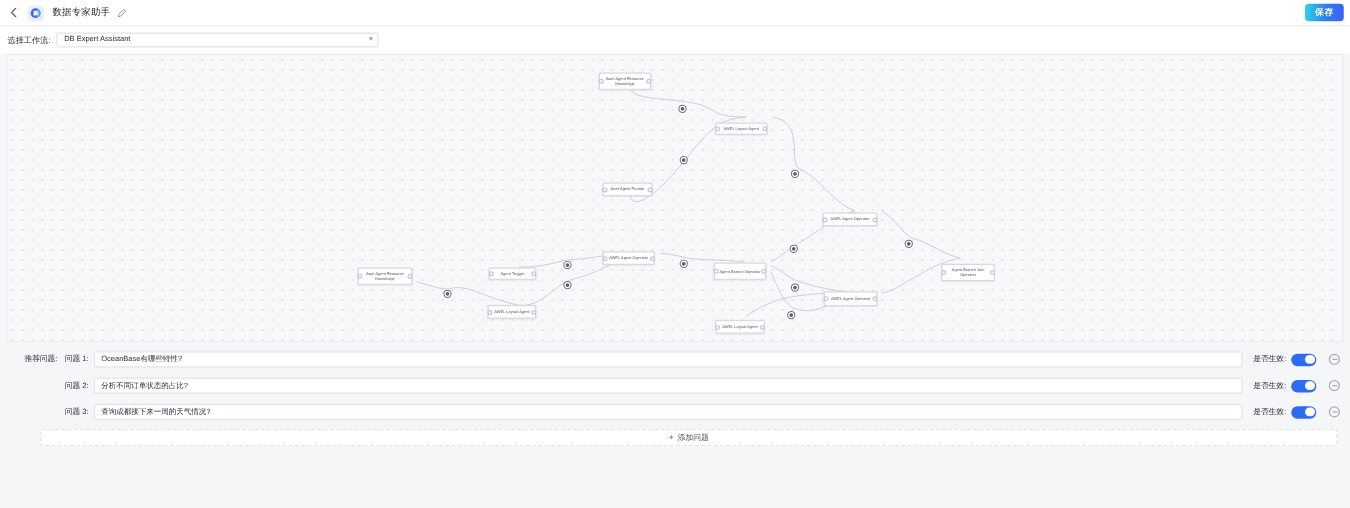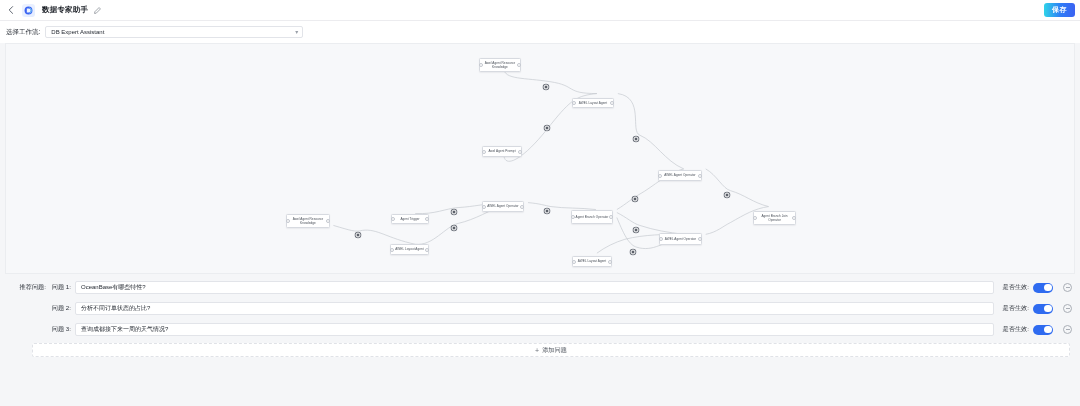--- a/index.html
+++ b/index.html
@@ -28,21 +28,21 @@
   }
   .app-logo {
     width: 13px; height: 13px; margin-left: 5px;
     border-radius: 3px;
     background: linear-gradient(135deg,#eef3ff 0%,#e3ecff 100%);
     display: flex; align-items: center; justify-content: center;
   }
   .app-logo svg { display:block; }
   .app-title {
     margin-left: 7px;
-    font-size: 7.5px; color: #1b1f26; font-weight: 700;
+    font-size: 7.5px; color: #1b1f26; font-weight: 400;
     letter-spacing: .2px; white-space: nowrap;
   }
   .edit-icon {
     margin-left: 5px; width: 9px; height: 9px;
     display:flex; align-items:center; justify-content:center;
     color:#70767f; cursor: pointer;
   }
   .save-button {
     position: absolute; right: 5px; top: 3px;
     height: 14px; min-width: 30px; padding: 0 8px;

